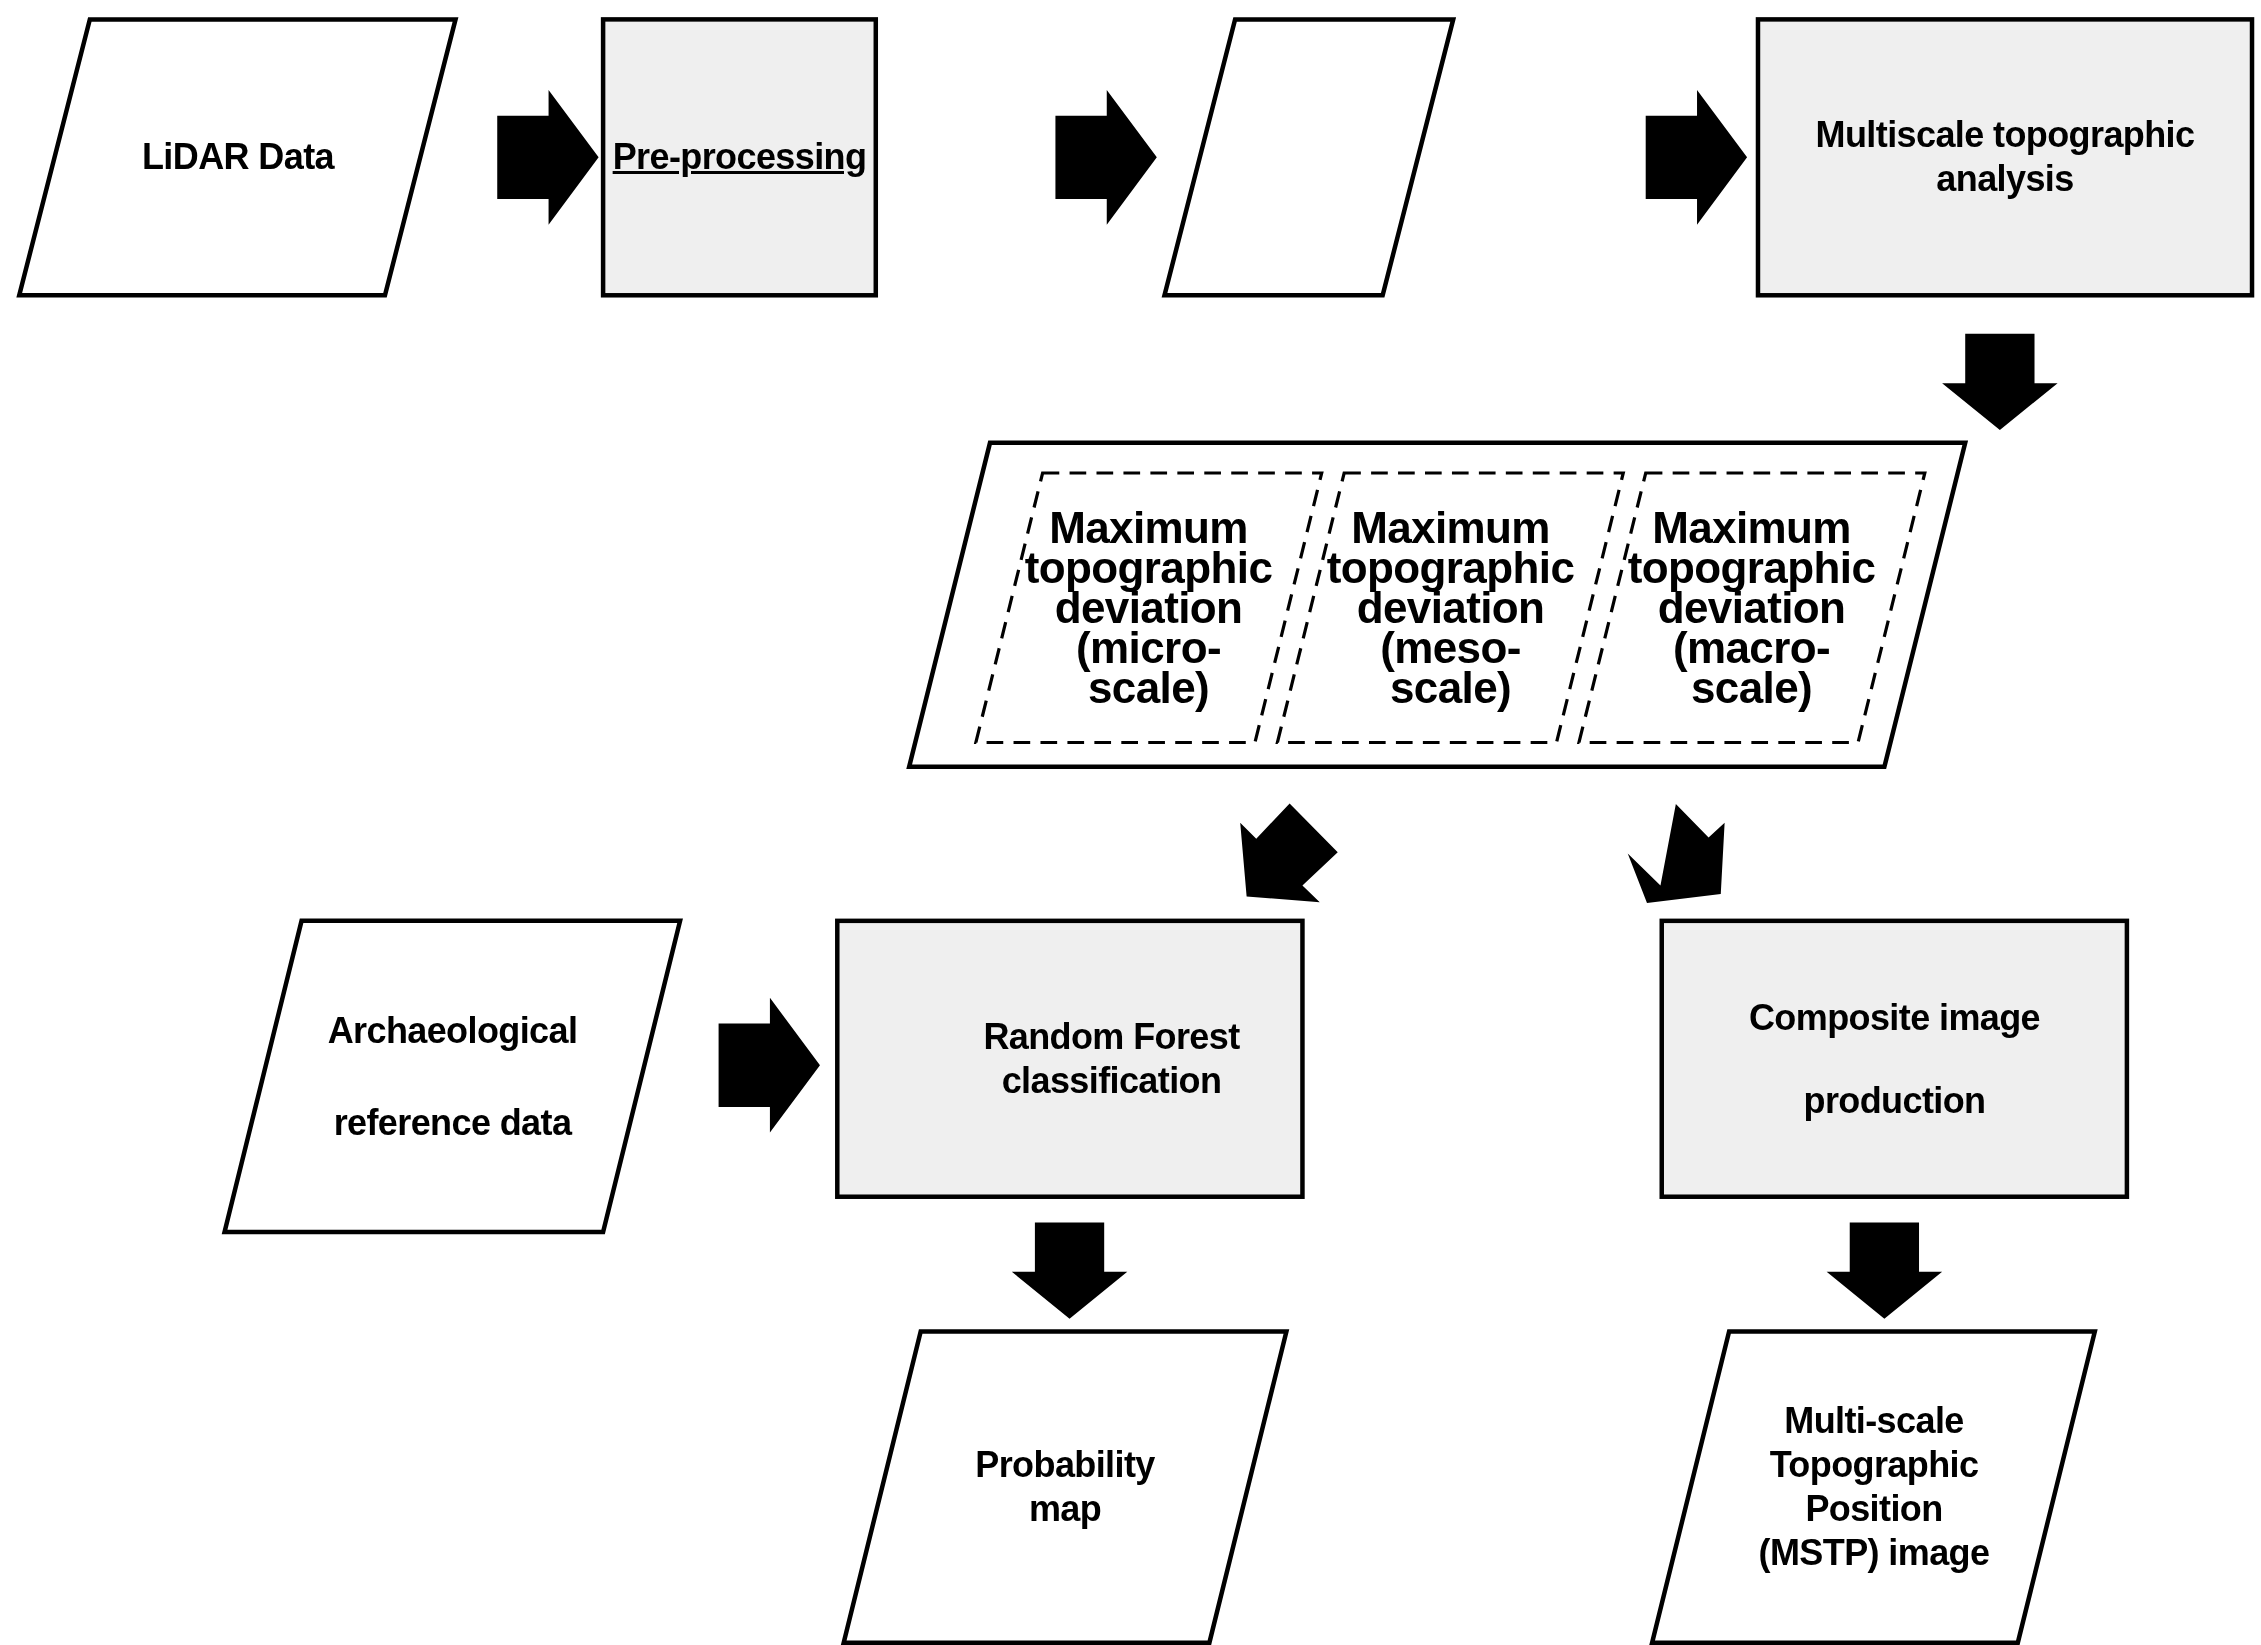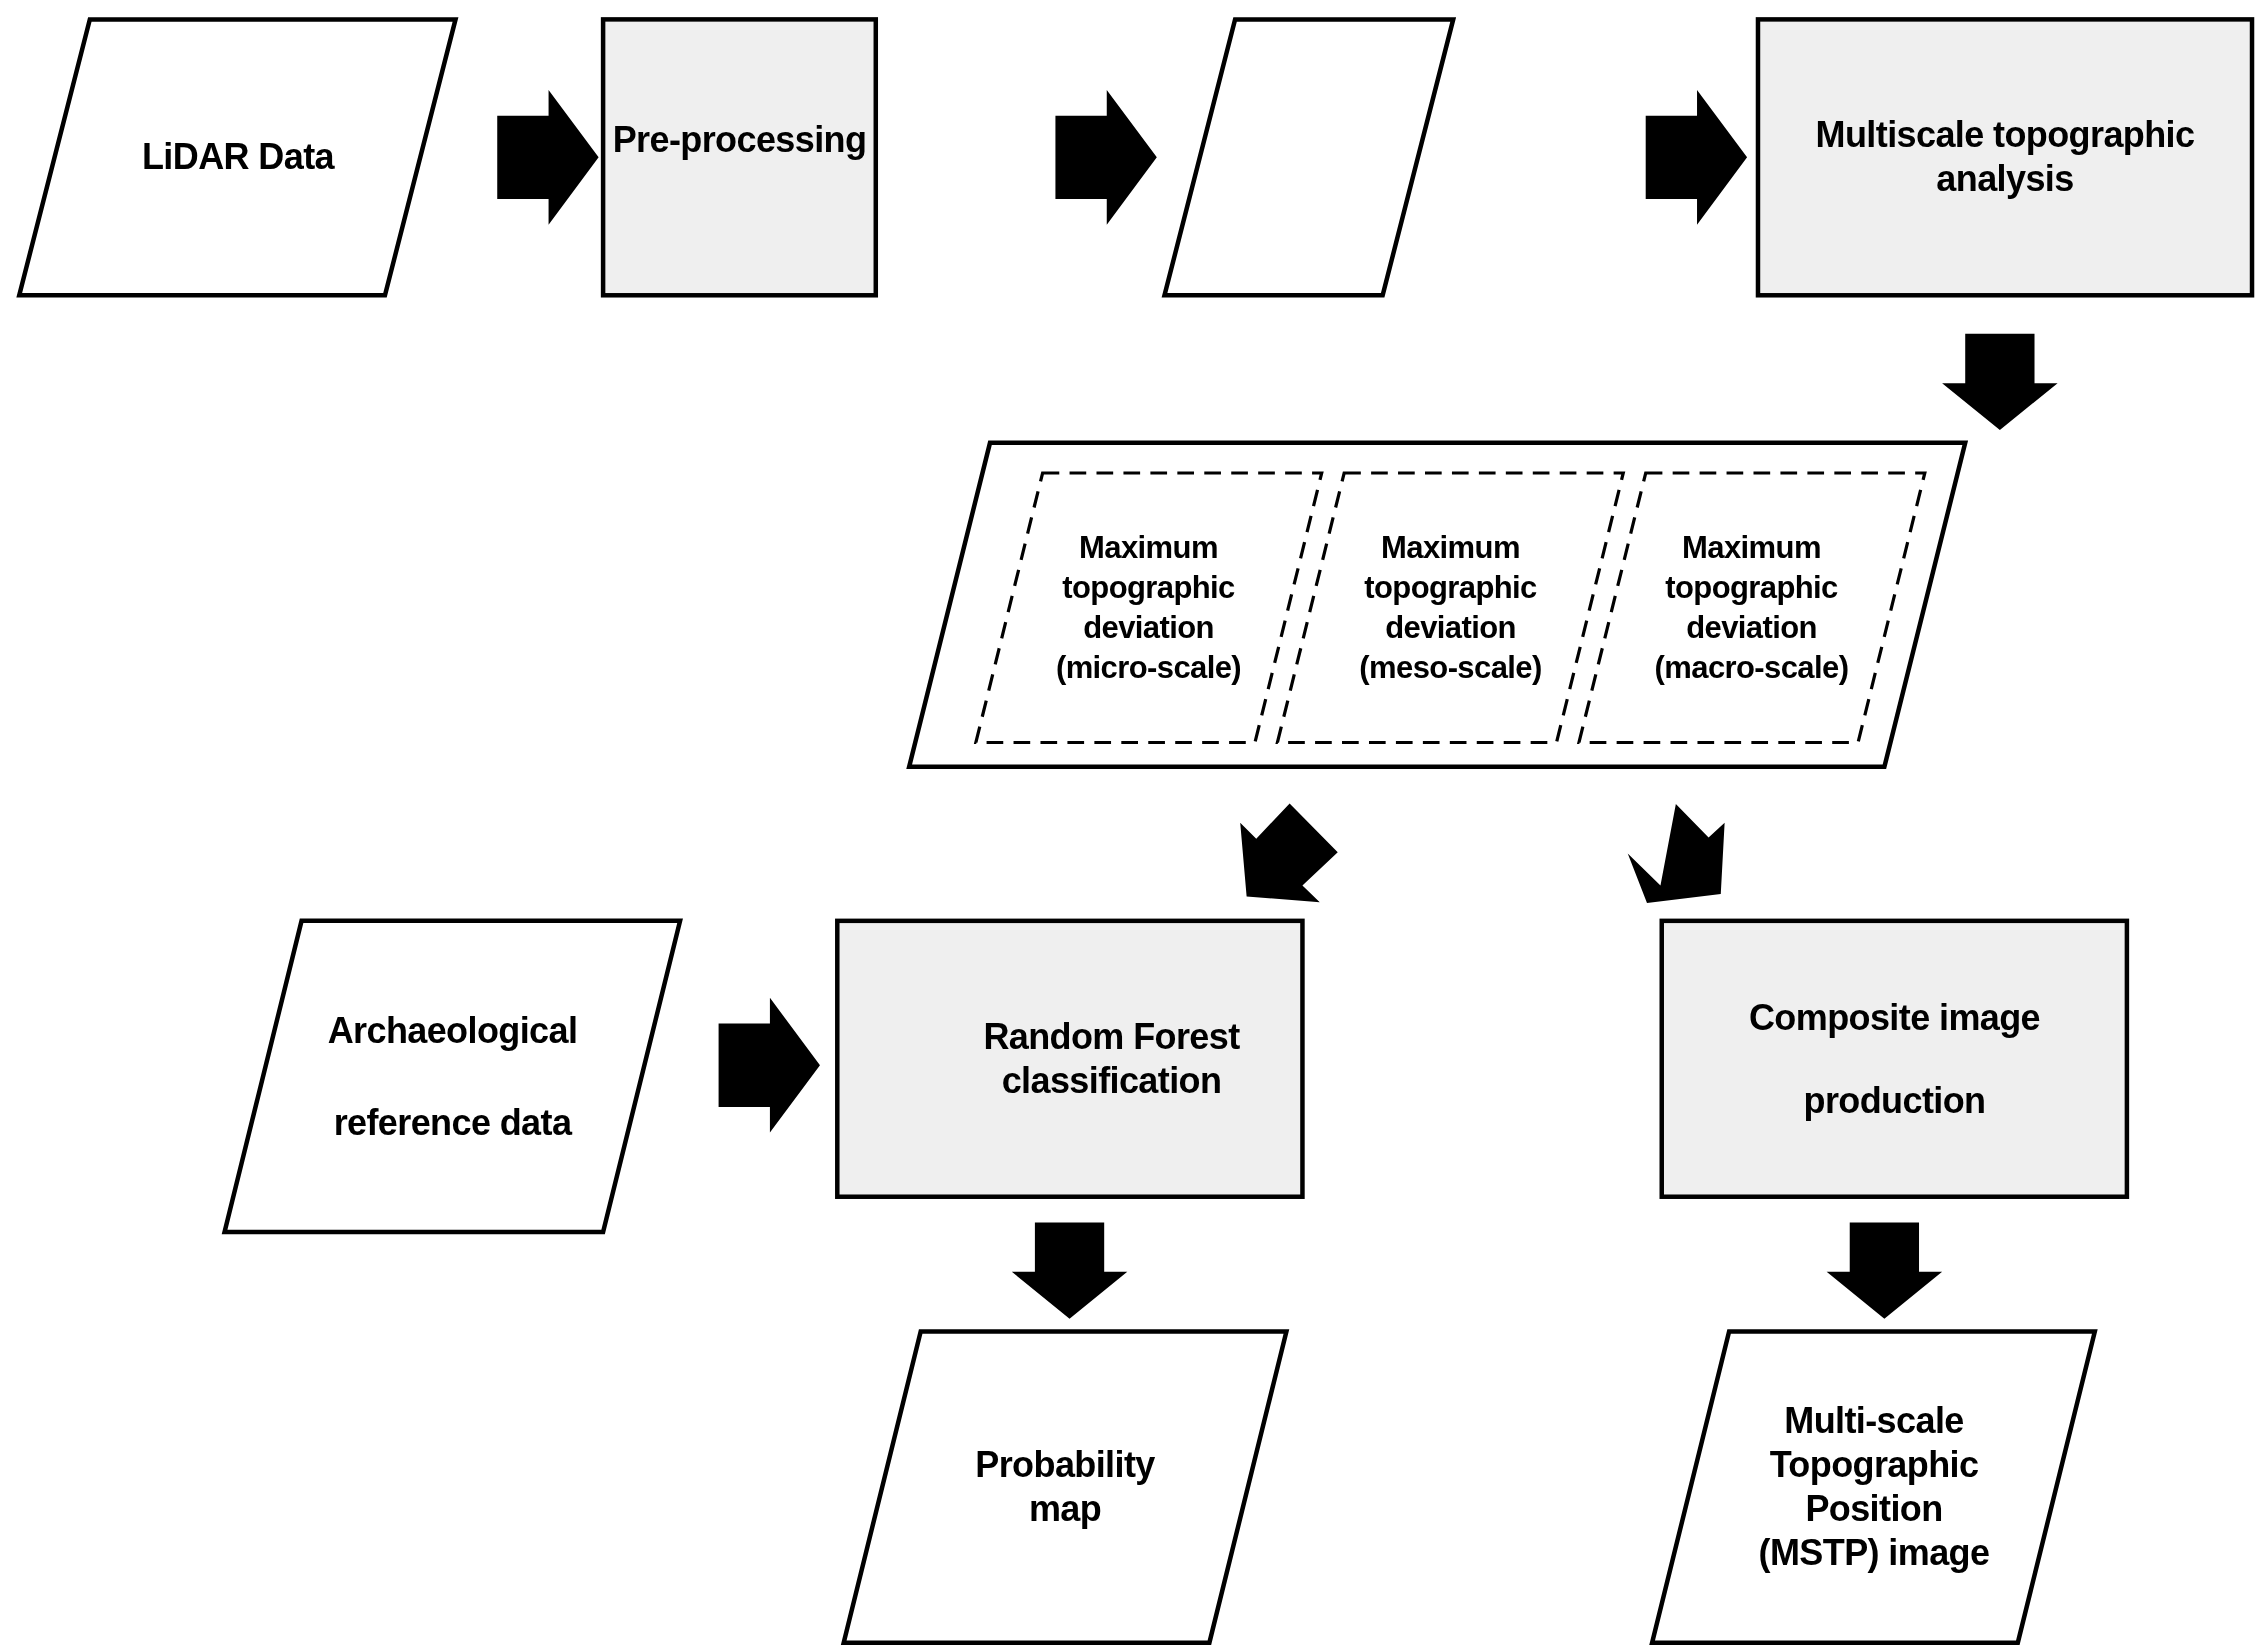--- a/index.html
+++ b/index.html
@@ -29,21 +29,21 @@
     align-items: center;
     justify-content: center;
     text-align: center;
     color: #000000;
     font-weight: bold;
     font-size: 36px;
     line-height: 44px;
     letter-spacing: -0.6px;
   }
   .label.small {
-    font-size: 31px;
+    font-size: 44px;
     line-height: 40px;
   }
   .io-shape   { fill: #ffffff; stroke: #000000; stroke-width: 7; }
   .proc-shape { fill: #efefef; stroke: #000000; stroke-width: 7; }
   .dash-shape { fill: none;    stroke: #000000; stroke-width: 5; stroke-dasharray: 26 16; }
   .arrow      { fill: #000000; stroke: none; }
 </style>
 </head>
 <body>
 
@@ -79,21 +79,21 @@
     <polygon class="arrow" points="2883,1905 2991,1905 2991,1982 3027,1982 2937,2055 2847,1982 2883,1982"></polygon>
 
     <polygon class="io-shape" points="1435,2075 2005,2075 1885,2560 1315,2560"></polygon>
     <polygon class="io-shape" points="2695,2075 3265,2075 3145,2560 2575,2560"></polygon>
   </svg>
 
   <div class="label" style="left:55px; top:19px; width:366px; height:276px;align-items:center;">
     <div>LiDAR Data</div>
   </div>
 
-  <div class="label" style="left:603px; top:2px; width:273px; height:276px;">
+  <div class="label" style="left:603px; top:19px; width:273px; height:276px;text-decoration:underline;">
     <div>Pre-processing</div>
   </div>
 
 
   <div class="label" style="left:1758px; top:19px; width:494px; height:276px;">
     <div>Multiscale topographic</div>
     <div>analysis</div>
   </div>
 
   <div class="label small" style="left:1020px; top:473px; width:257px; height:270px;">

